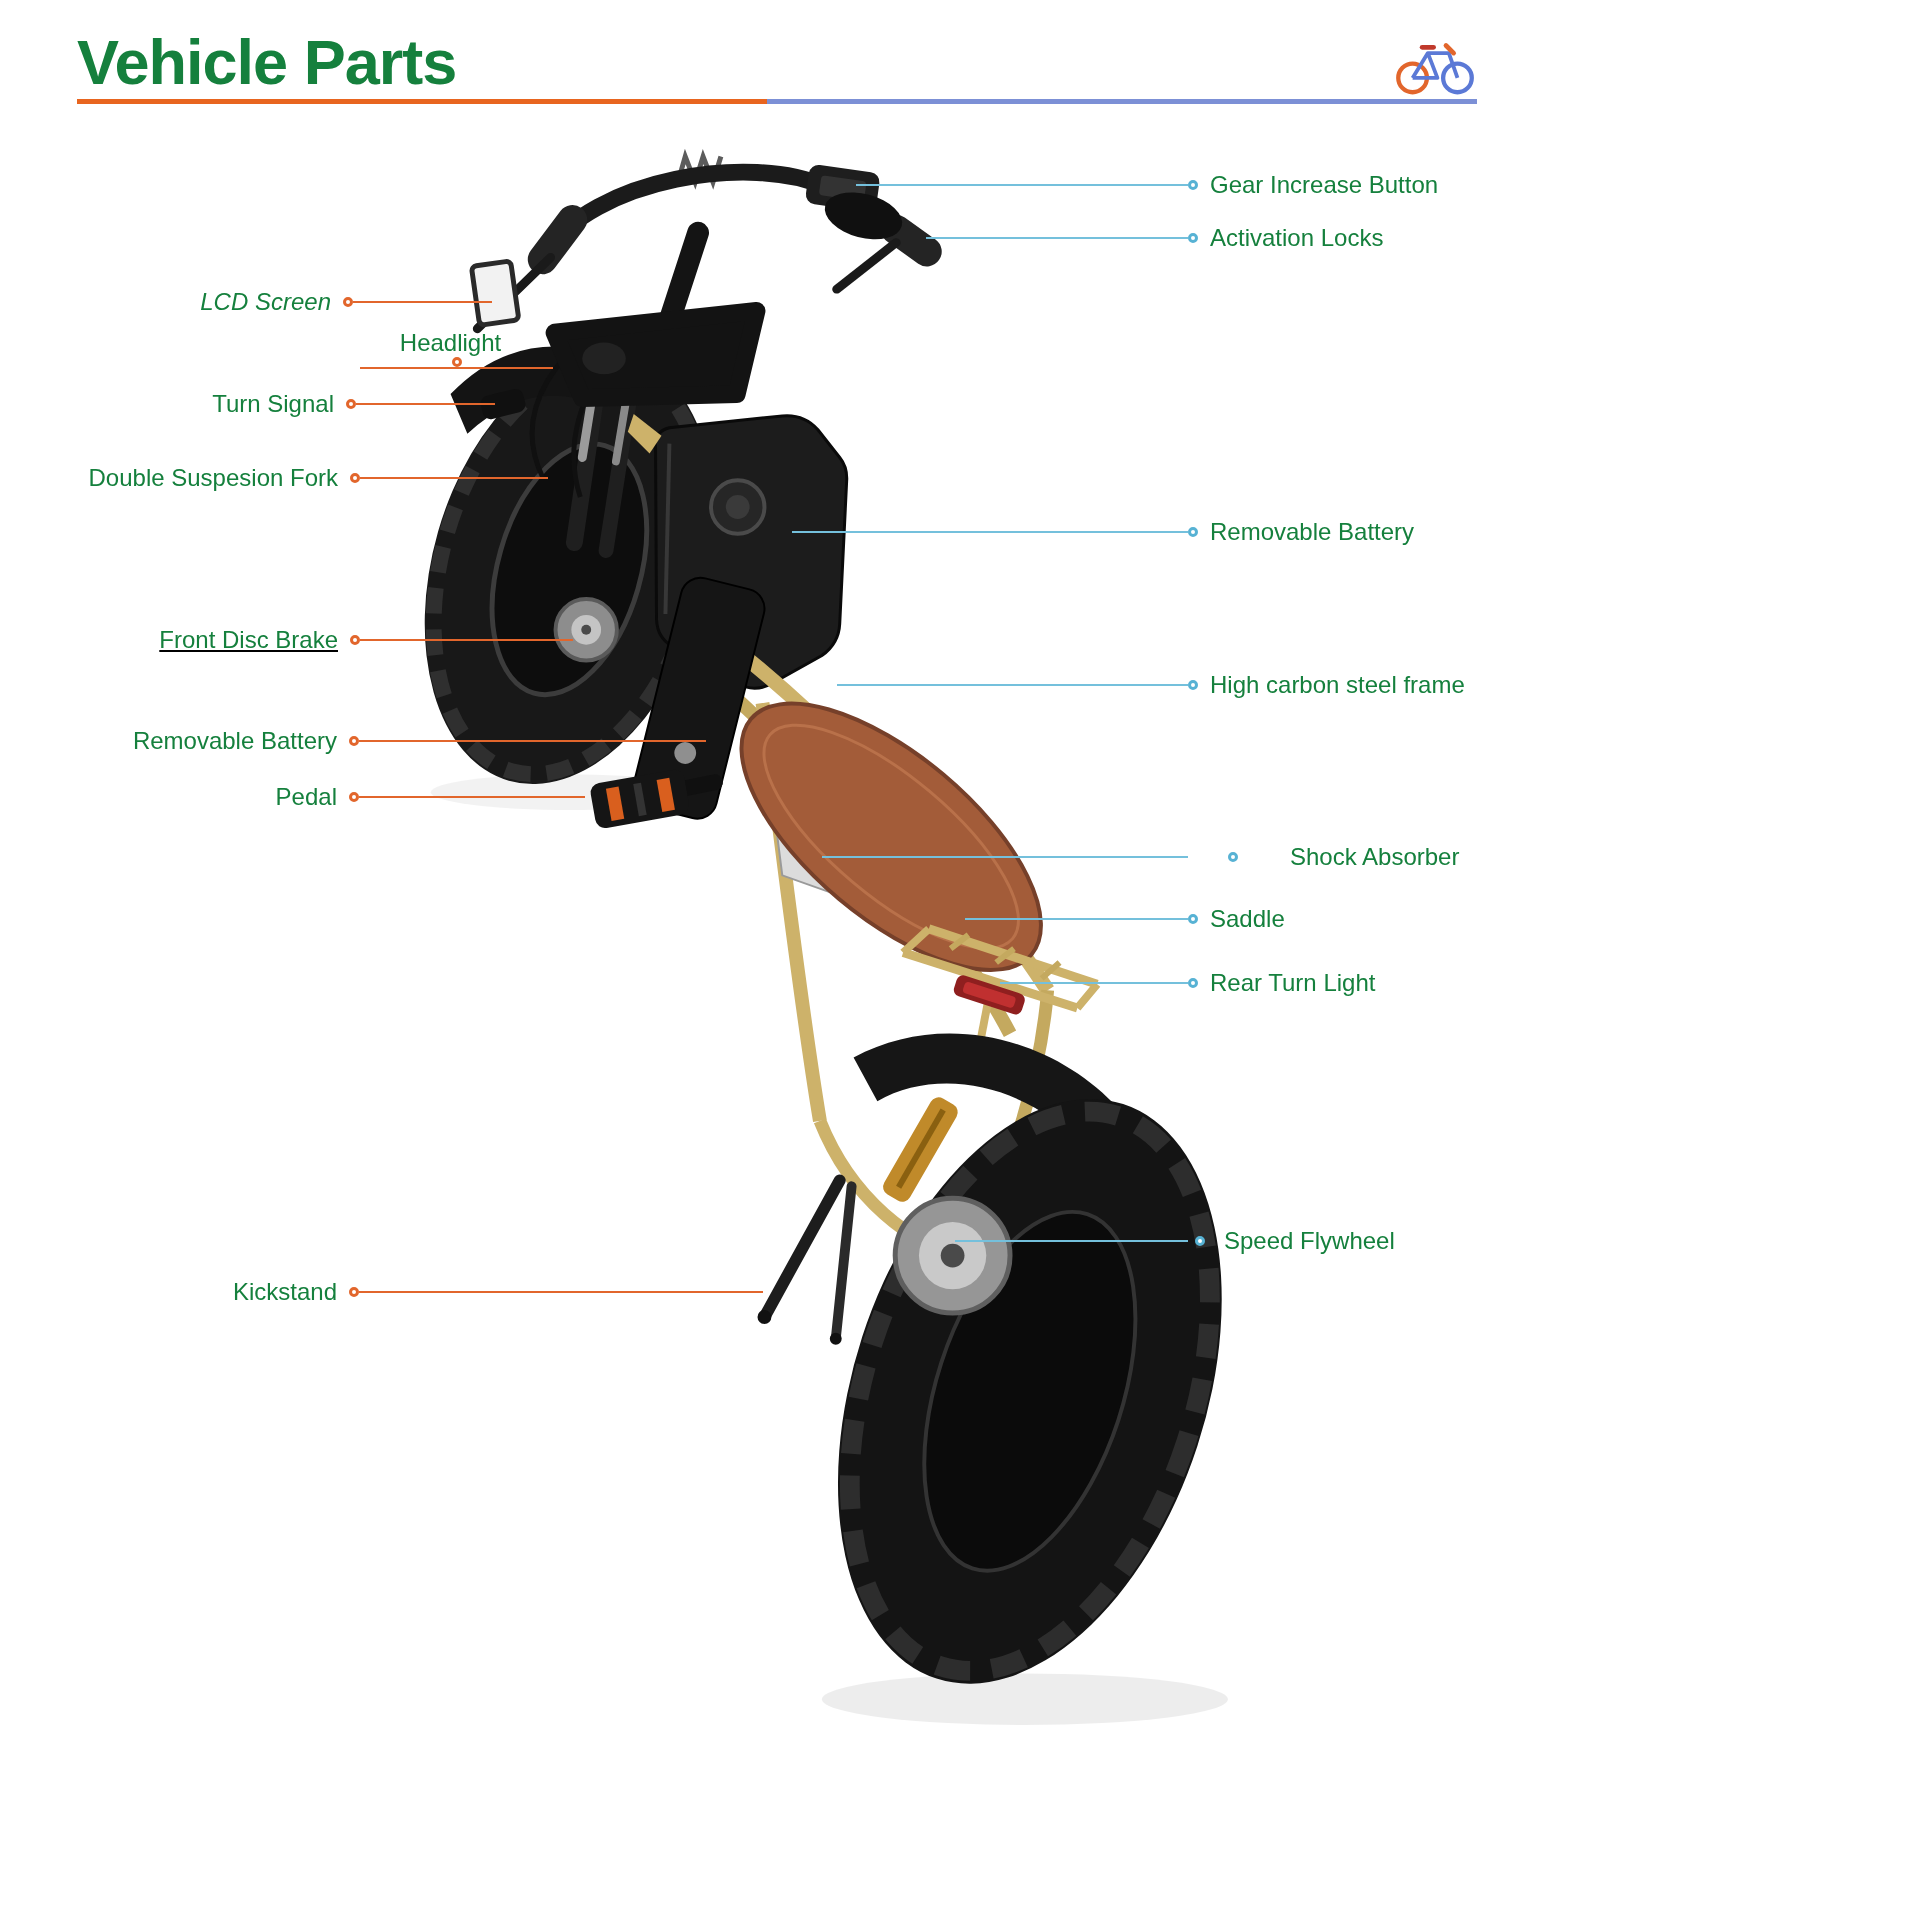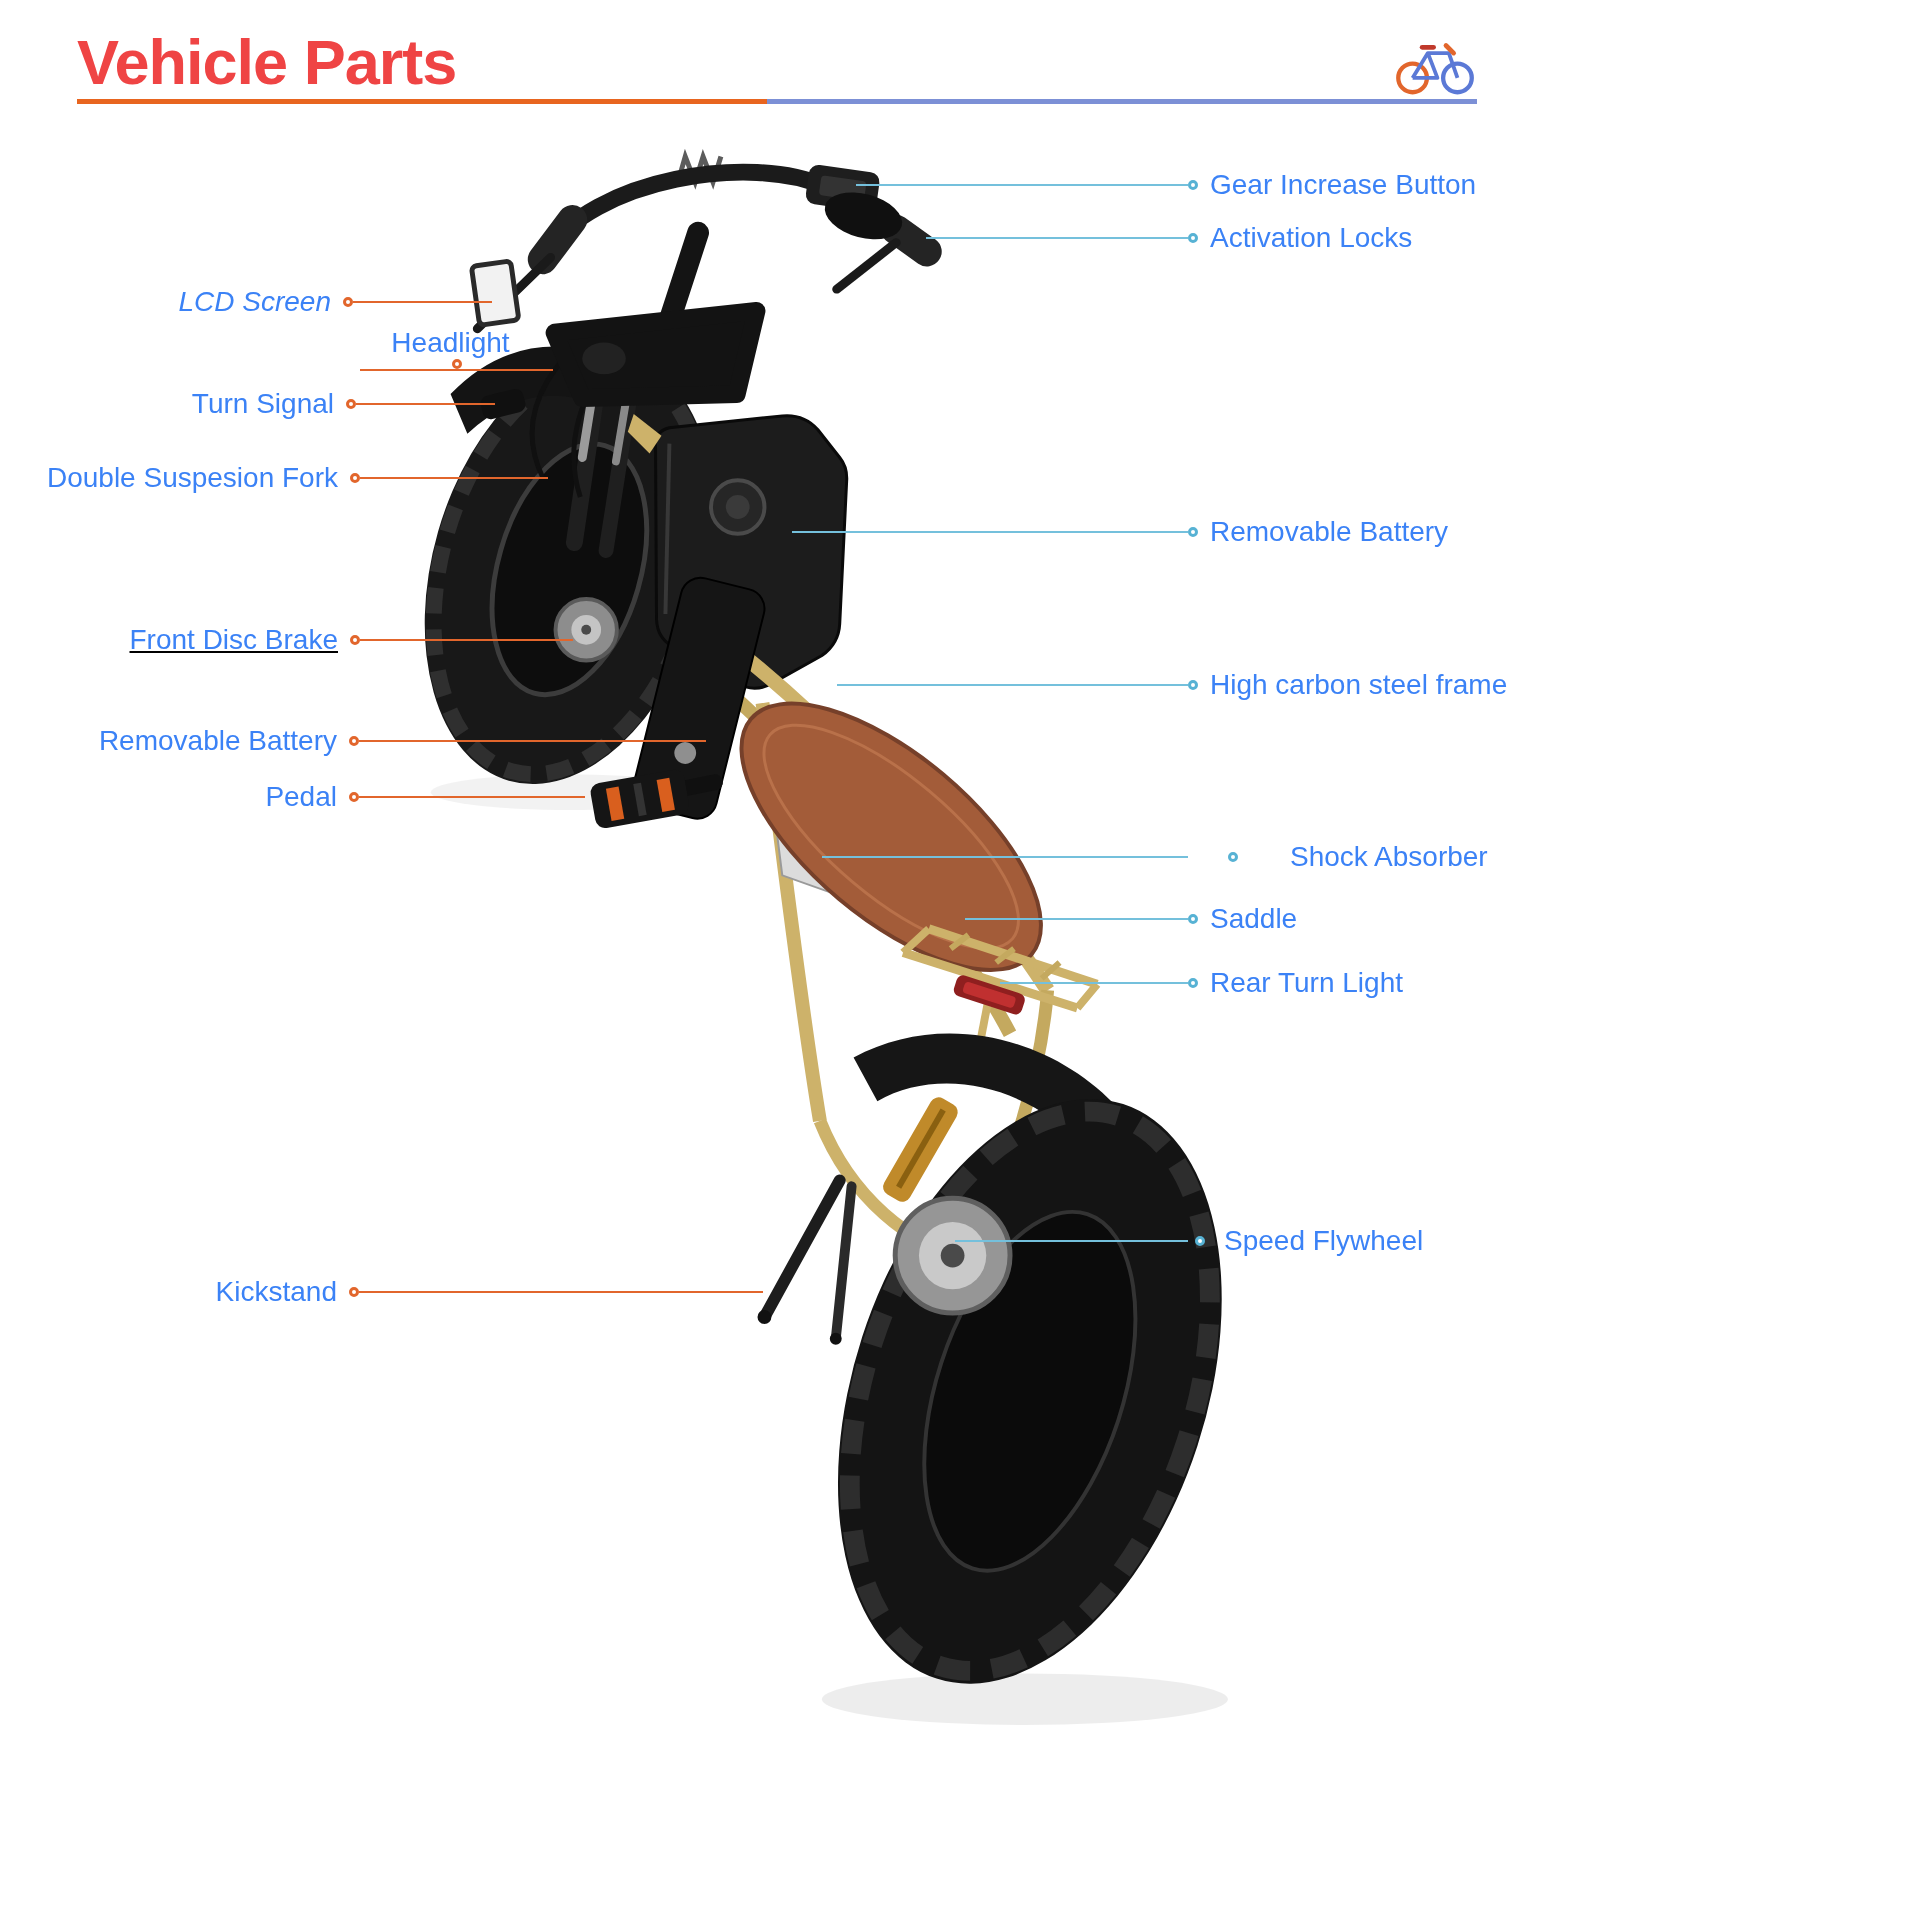--- a/index.html
+++ b/index.html
@@ -12,21 +12,21 @@
     background: #ffffff;
     overflow: hidden;
   }
   .page-title {
     position: absolute;
     left: 77px;
     top: 26px;
     font-size: 63px;
     font-weight: 800;
     letter-spacing: -1px;
-    color: #ef4444;
+    color: #15803d;
   }
   .title-rule {
     position: absolute;
     left: 77px;
     top: 99px;
     width: 1400px;
     height: 5px;
     display: flex;
   }
   .title-rule .seg-orange { width: 690px; height: 100%; background: #E8651F; }
@@ -45,22 +45,22 @@
     pointer-events: none;
   }
   .callout {
     position: absolute;
     display: flex;
     align-items: center;
     white-space: nowrap;
     transform: translateY(-50%);
   }
   .callout .txt {
-    font-size: 28px;
-    color: #3b82f6;
+    font-size: 24px;
+    color: #15803d;
     font-weight: 400;
   }
   .dot {
     width: 10px; height: 10px;
     border-radius: 50%;
     background: #ffffff;
     flex: 0 0 auto;
   }
   .dot.orange { border: 3px solid #E2662C; }
   .dot.cyan { border: 3px solid #57B2D4; }

